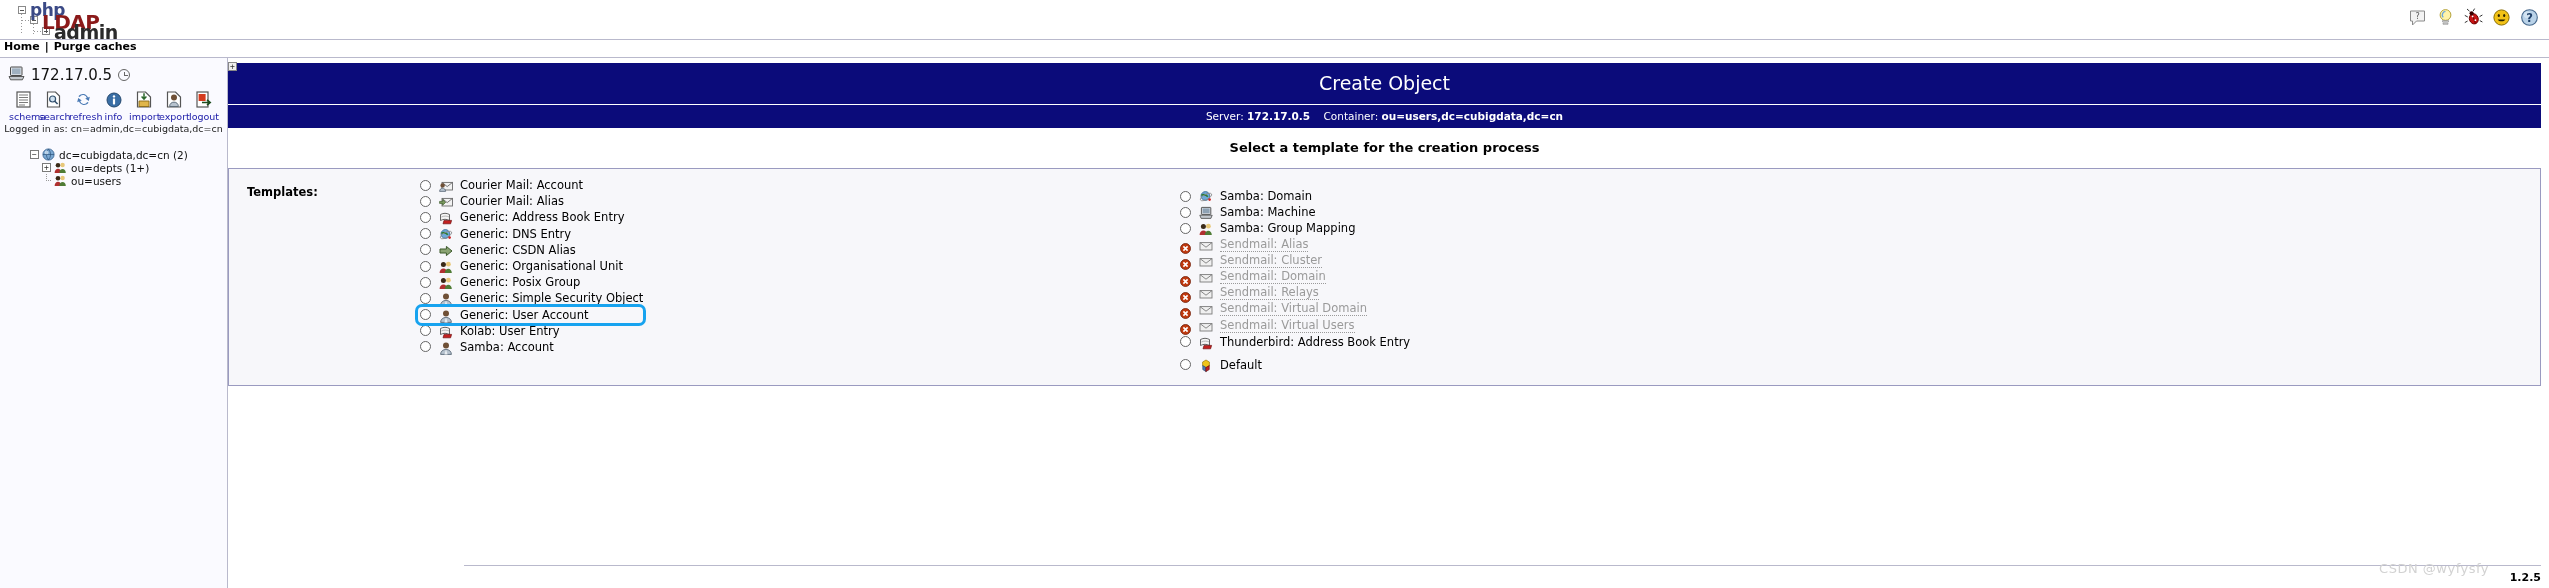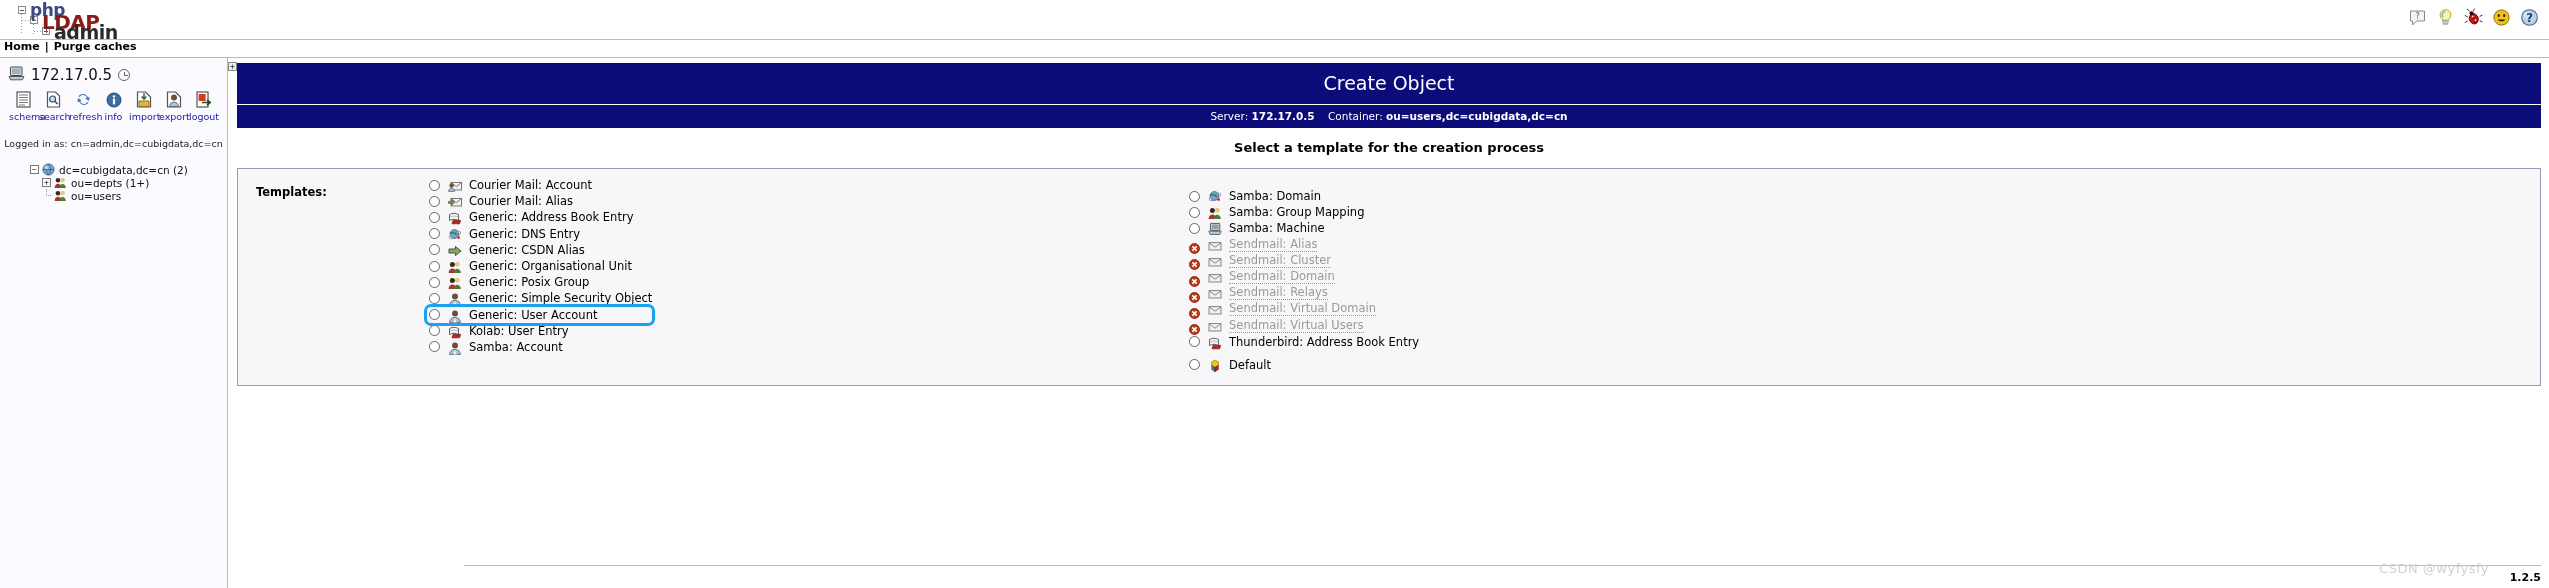--- a/index.html
+++ b/index.html
@@ -73,21 +73,21 @@
   .srv-ip { font-size: 15px; color:#111; }
   .clock { width:12px;height:12px;border:1.4px solid #666;border-radius:50%;position:relative;display:inline-block;}
   .clock::before{content:"";position:absolute;left:4.4px;top:1.6px;width:1.2px;height:4.4px;background:#666;}
   .clock::after{content:"";position:absolute;left:5px;top:5px;width:3.4px;height:1.2px;background:#666;}
 
   .toolbar { display:flex; justify-content:center; gap: 1px; margin-top: 4px; padding: 0 4px; }
   .tool { width: 29px; text-align:center; text-decoration:none; }
   .tool .ic { height: 19px; display:flex; align-items:center; justify-content:center; }
   .tool .lb { display:block; font-size: 9.5px; color: #1a1aa8; margin-top: 2px; }
 
-  .loggedin { text-align:center; font-size: 9.5px; color:#222; margin-top: 16px; }
+  .loggedin { text-align:center; font-size: 9.5px; color:#222; margin-top: 1px; }
 
   .tree { margin-top: 14px; padding-left: 30px; font-size: 10.5px; color:#111; }
   .tnode { display:flex; align-items:center; height: 13px; margin-bottom: 0px; white-space: nowrap; }
   .tnode.lvl2 { padding-left: 12px; }
   .expander {
     width: 9px; height: 9px; border:1px solid #7a7a7a; background:#fff;
     display:inline-flex; align-items:center; justify-content:center;
     font-size: 8px; line-height: 1; color:#333; margin-right: 3px; flex: none;
     font-family:"DejaVu Sans Mono", monospace;
   }
@@ -98,21 +98,21 @@
      background: repeating-linear-gradient(to right,#999 0 1px,transparent 1px 2px); }
   .tree-icon { width: 13px; height: 13px; margin-right: 4px; flex:none; display:block; }
 
   
   .main { flex: 1; position: relative; background: #fff; padding: 5px 8px 0 0; }
   .scrollmark {
     position:absolute; left: 0px; top: 4px; width: 9px; height: 9px;
     border:1px solid #888; background:#eee; font-size:8px; line-height:7px; text-align:center; color:#333;
     font-family:"DejaVu Sans Mono", monospace;
   }
-  .content { margin-left: 9px; }
+  .content { }
 
   .titlebar {
     background: #0b0b7a; color: #fff; text-align:center;
     font-size: 19px; padding: 9px 0 10px 0;
     border-bottom: 1px solid #fff;
   }
   .subbar {
     background: #0b0b7a; color:#fff; text-align:center;
     font-size: 10.5px; padding: 5px 0 6px 0;
   }
@@ -541,39 +541,39 @@
                     <circle cx="10.6" cy="9.6" r="1.3" fill="#cc2222"></circle>
                   </svg>
                 </span>
                 <span class="tname">Samba: Domain</span>
               </div>
 
               <div class="trow">
                 <input type="radio" name="template" style="">
                 <span class="ticon">
                   <svg width="14" height="14" viewBox="0 0 14 14">
+                    <rect x="2.4" y="1.4" width="9.4" height="7" rx="0.5" fill="#dfe3e8" stroke="#4a4a4a" stroke-width="0.9"></rect>
+                    <rect x="3.6" y="2.4" width="7" height="4.8" fill="#8fa2b4"></rect>
+                    <path d="M0.8 9.2h12.4l-1.3 3.2H2.1z" fill="#c3c8ce" stroke="#4a4a4a" stroke-width="0.8"></path>
+                  </svg>
+                </span>
+                <span class="tname">Samba: Machine</span>
+              </div>
+
+              <div class="trow">
+                <input type="radio" name="template" style="">
+                <span class="ticon">
+                  <svg width="14" height="14" viewBox="0 0 14 14">
                     <circle cx="4.4" cy="4.4" r="2.5" fill="#3a2a18"></circle>
                     <path d="M0.6 13c0-2.8 1.7-4.5 3.8-4.5S8.2 10.2 8.2 13z" fill="#b03030"></path>
                     <circle cx="9.4" cy="4.2" r="2.4" fill="#e8c87a"></circle>
                     <path d="M5.8 13c0-2.7 1.6-4.3 3.5-4.3s3.5 1.6 3.5 4.3z" fill="#4f7c35"></path>
                   </svg>
                 </span>
                 <span class="tname">Samba: Group Mapping</span>
-              </div>
-
-              <div class="trow">
-                <input type="radio" name="template" style="">
-                <span class="ticon">
-                  <svg width="14" height="14" viewBox="0 0 14 14">
-                    <rect x="2.4" y="1.4" width="9.4" height="7" rx="0.5" fill="#dfe3e8" stroke="#4a4a4a" stroke-width="0.9"></rect>
-                    <rect x="3.6" y="2.4" width="7" height="4.8" fill="#8fa2b4"></rect>
-                    <path d="M0.8 9.2h12.4l-1.3 3.2H2.1z" fill="#c3c8ce" stroke="#4a4a4a" stroke-width="0.8"></path>
-                  </svg>
-                </span>
-                <span class="tname">Samba: Machine</span>
               </div>
 
               <div class="trow disabled">
                 <span class="xmark">
                   <svg width="11" height="11" viewBox="0 0 11 11">
                     <circle cx="5.5" cy="5.5" r="5" fill="#c0390f" stroke="#6e1d06" stroke-width="0.8"></circle>
                     <path d="M3.4 3.4 7.6 7.6M7.6 3.4 3.4 7.6" stroke="#fff" stroke-width="1.6"></path>
                   </svg>
                 </span>
                 <span class="ticon">

